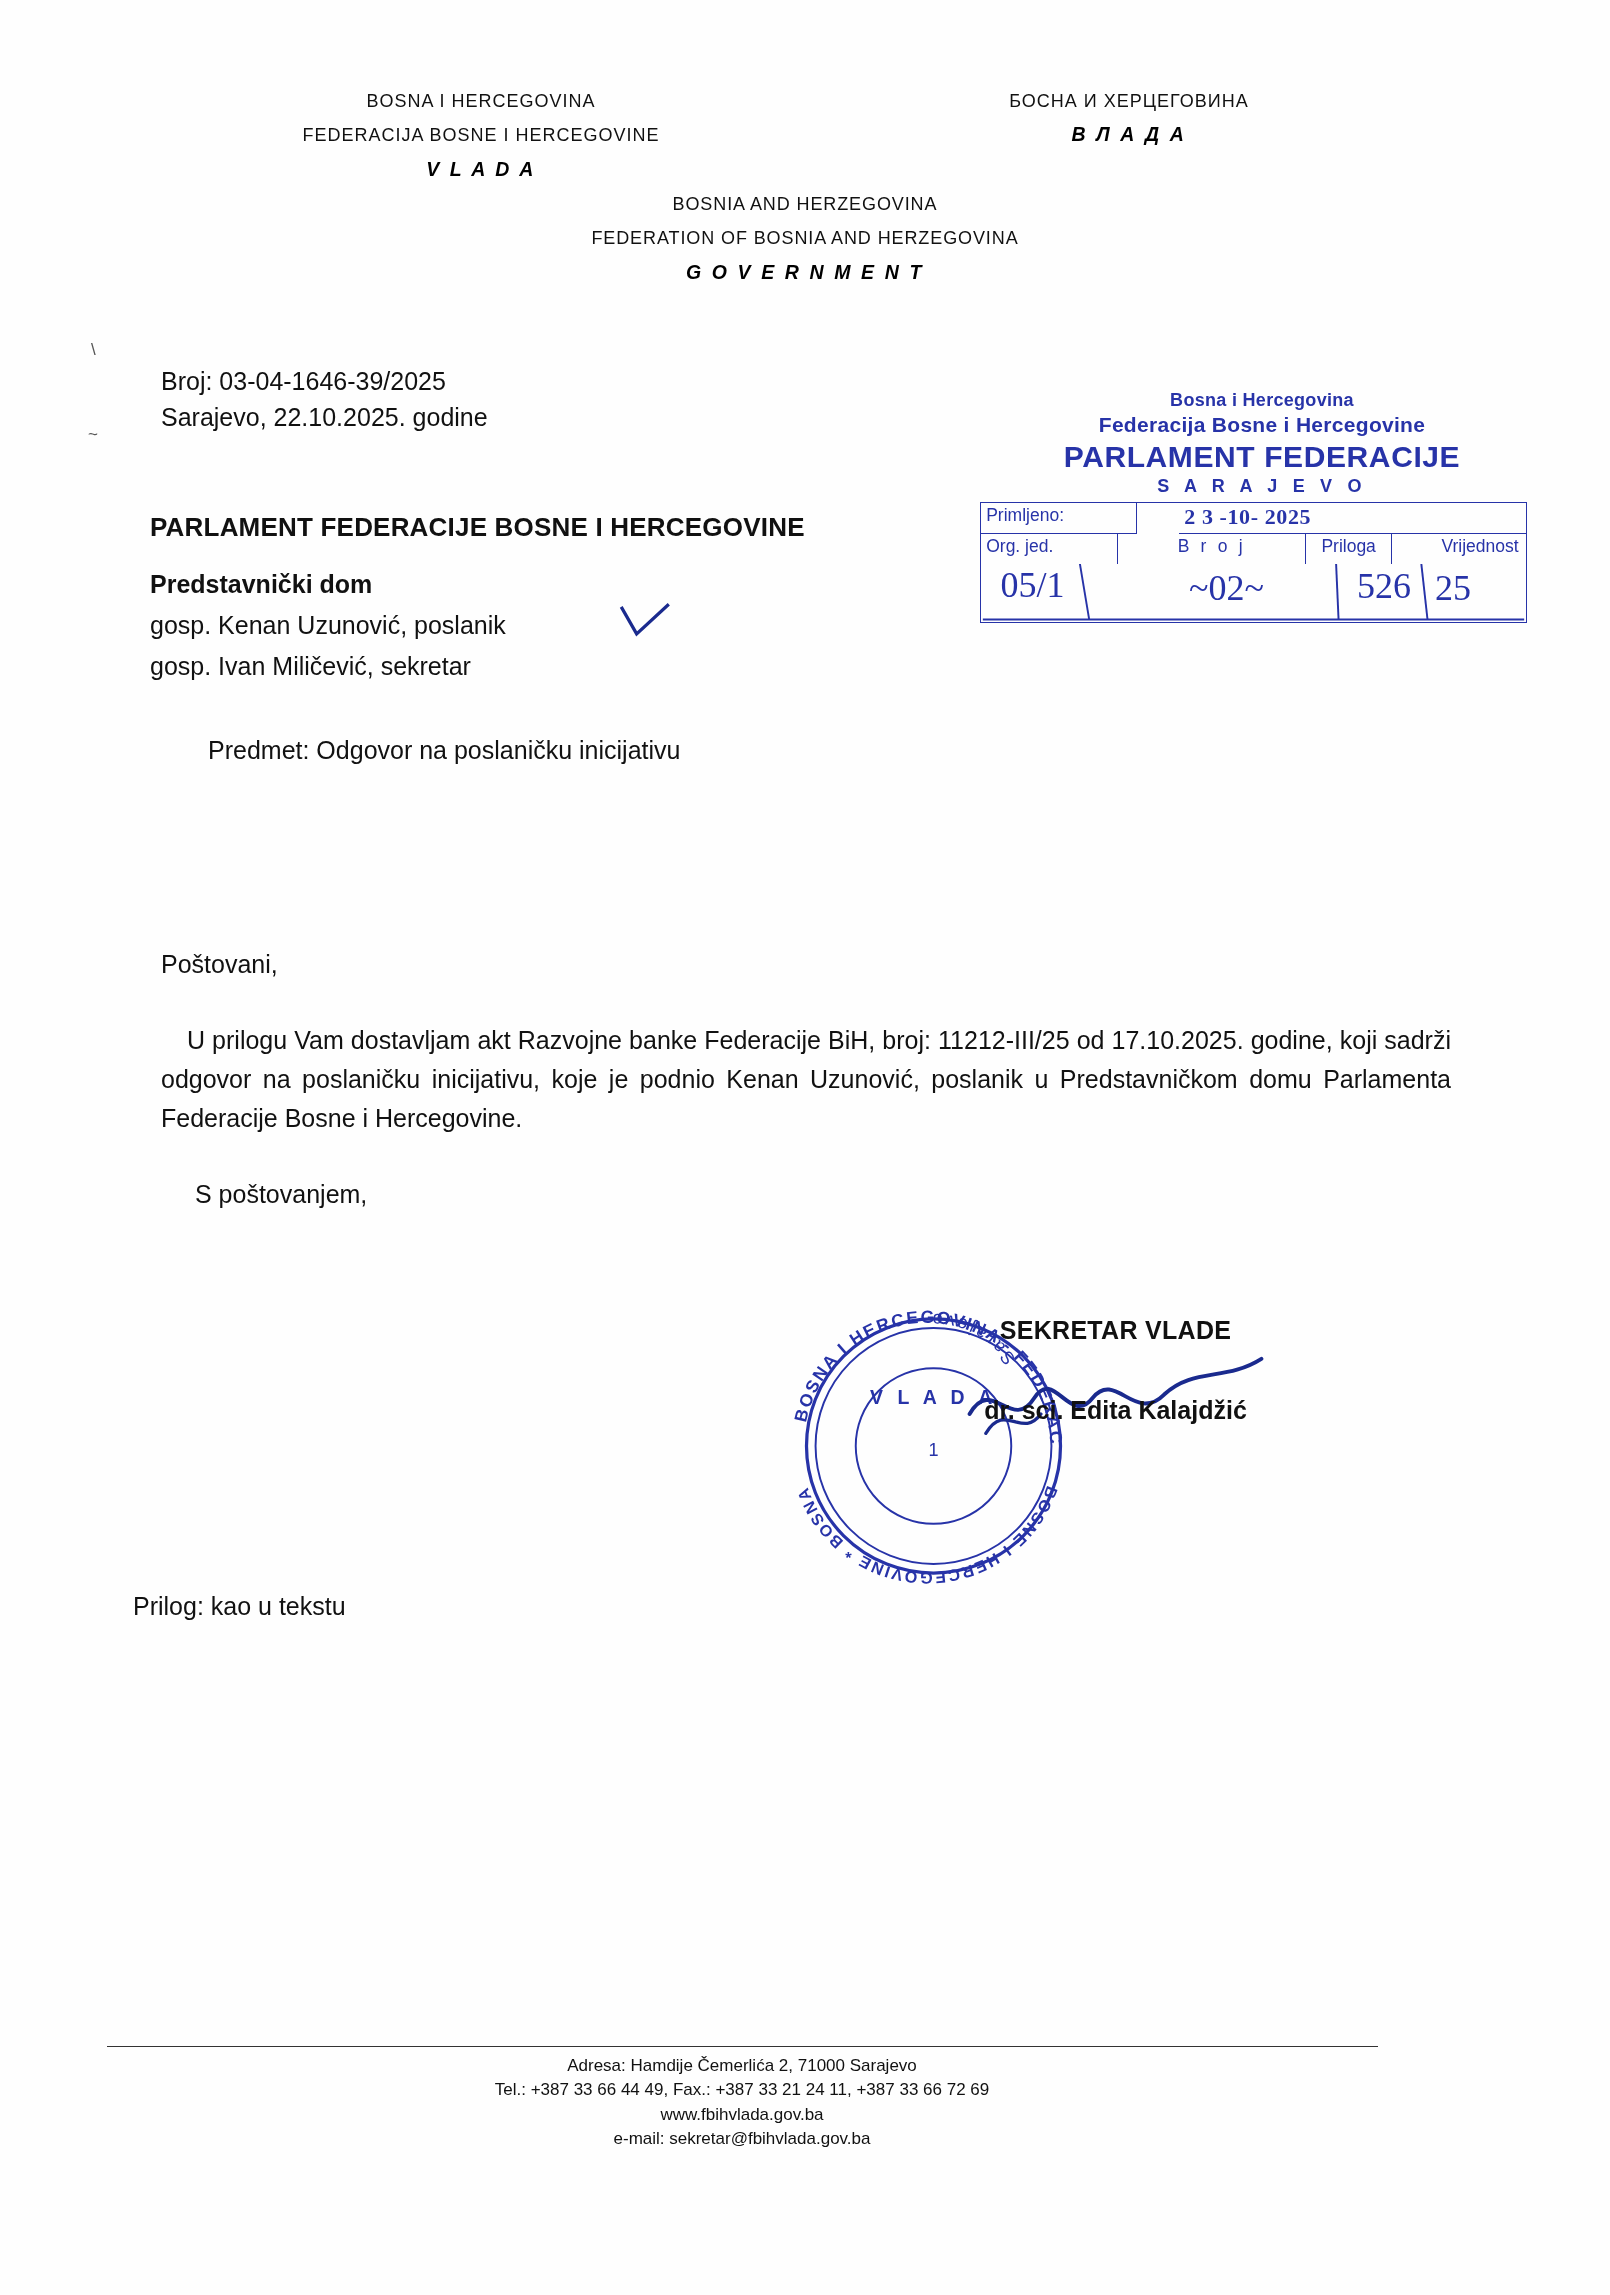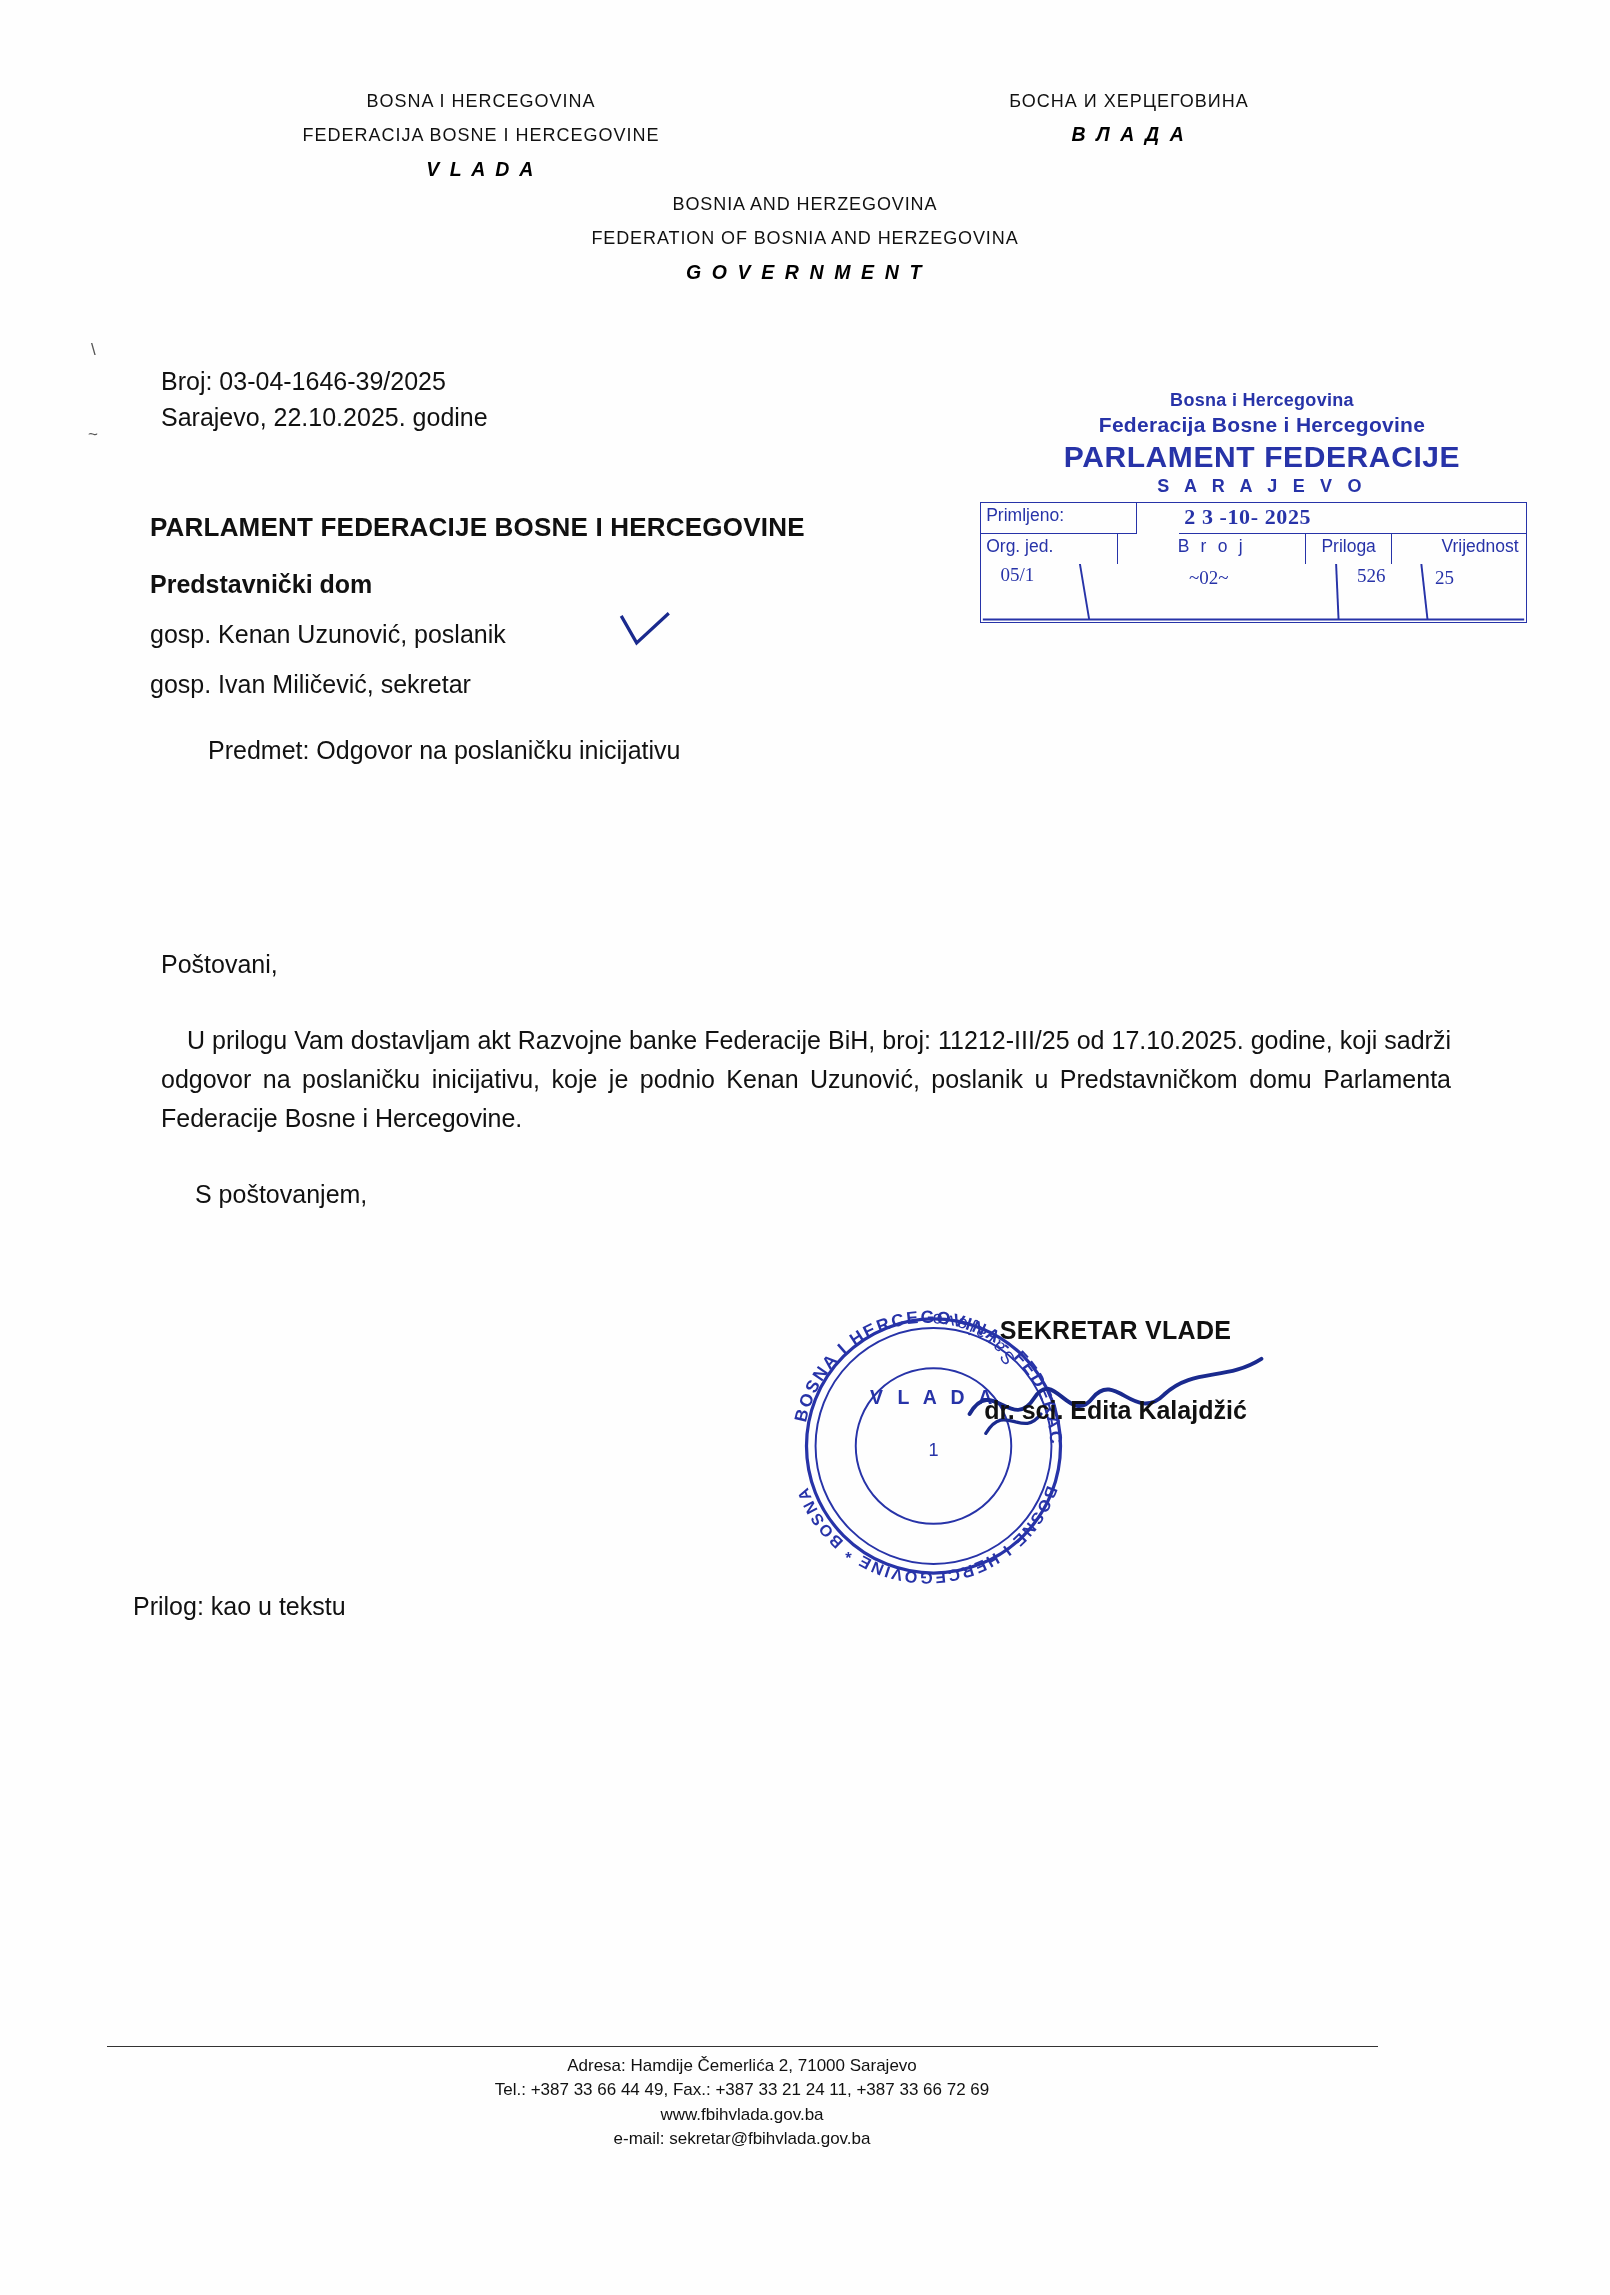--- a/index.html
+++ b/index.html
@@ -79,21 +79,21 @@
     font-weight: bold;
     letter-spacing: 0.2px;
   }
   .addr-sub {
     font-size: 25px;
     font-weight: bold;
     margin-top: 27px;
   }
   .addr-line {
     font-size: 25px;
-    margin-top: 21px;
+    margin-top: 12px;
     position: relative;
   }
   .tick {
     position: absolute;
     left: 467px;
     top: -7.8px;
     width: 56px;
     height: 36px;
     color: #1a2a6e;
   }
@@ -216,21 +216,21 @@
   .rec-lbl-prilog { width: 97px; text-align: center; }
   .rec-lbl-vrij { width: 104px; text-align: center; }
   .rec-row2 .rec-td { height: 30px; }
   .rec-vals {
     position: relative;
     height: 58px;
   }
   .rec-val {
     position: absolute;
     font-family: "Liberation Serif", serif;
-    font-size: 19px;
+    font-size: 36px;
     color: #2733a8;
     font-weight: normal;
   }
 
   
   .footer {
     position: absolute;
     left: 0;
     top: 2046px;
     width: 1484px;

